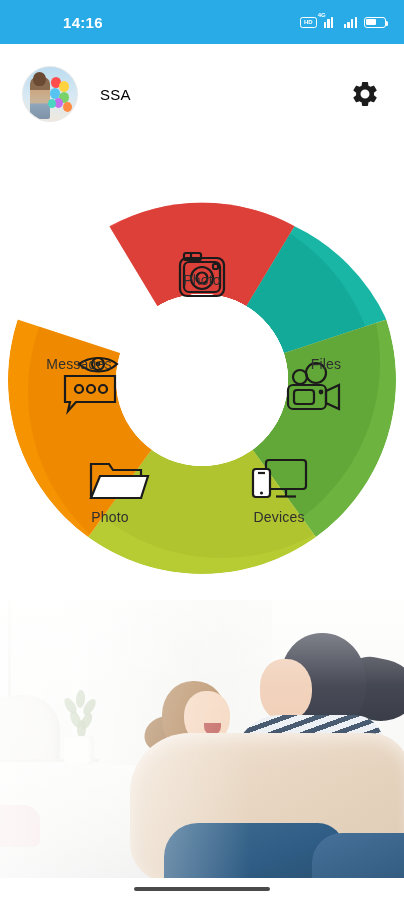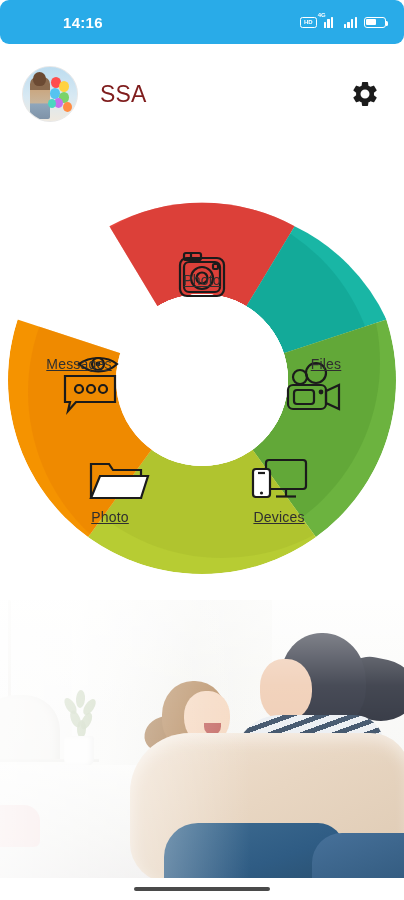--- a/index.html
+++ b/index.html
@@ -9,21 +9,20 @@
     background:#ffffff;
     position:relative;
   }
 
   
   .statusbar{
     position:absolute; left:0; top:0; width:404px; height:44px;
     background:#29ABE8;
     display:flex; align-items:center; justify-content:space-between;
     padding:0 18px 0 0;
-    border-radius:9px;
   }
   .status-time{
     color:#ffffff; font-size:15px; font-weight:bold;
     letter-spacing:.3px; margin-left:63px;
   }
   .status-icons{ display:flex; align-items:center; gap:7px; }
   .ic-hd{
     width:17px;height:11px;border:1.6px solid #fff;border-radius:2.5px;
     display:flex;align-items:center;justify-content:center;
     font-size:6px;color:#fff;font-weight:bold;line-height:1;
@@ -69,32 +68,32 @@
   }
   .avatar .bal{position:absolute;border-radius:50%;}
   .b1{width:10px;height:11px;background:#ff4d4d;left:28px;top:10px;}
   .b2{width:10px;height:11px;background:#ffd23f;left:36px;top:14px;}
   .b3{width:10px;height:11px;background:#56c3f0;left:27px;top:21px;}
   .b4{width:10px;height:11px;background:#7ad36a;left:36px;top:25px;}
   .b5{width:9px;height:10px;background:#c471ed;left:31px;top:31px;}
   .b6{width:9px;height:10px;background:#ff8c42;left:40px;top:35px;}
   .b7{width:8px;height:9px;background:#4ad6c0;left:25px;top:32px;}
   .app-title{
-    margin-left:22px; font-size:23px; color:#7f1d1d; letter-spacing:.2px;
+    margin-left:22px; font-size:15px; color:#000000; letter-spacing:.2px;
   }
   .gear-btn{ margin-left:auto; width:34px;height:34px; display:flex;align-items:center;justify-content:center;}
 
   
   .wheel-wrap{
     position:absolute; left:0; top:178px; width:404px; height:404px;
   }
   .wheel{ position:absolute; left:8px; top:8px; width:388px; height:388px; }
   .seg-label{
     position:absolute; font-size:14px; color:#2f2f2f; white-space:nowrap;
-    transform:translate(-50%,-50%); pointer-events:none; letter-spacing:.2px;text-decoration:underline;
+    transform:translate(-50%,-50%); pointer-events:none; letter-spacing:.2px;
   }
 
   
   .photo-area{
     position:absolute; left:0; top:600px; width:404px; height:285px;
     overflow:hidden; background:#fbfbfa;
   }
   .room{
     position:absolute; inset:0;
     background:

